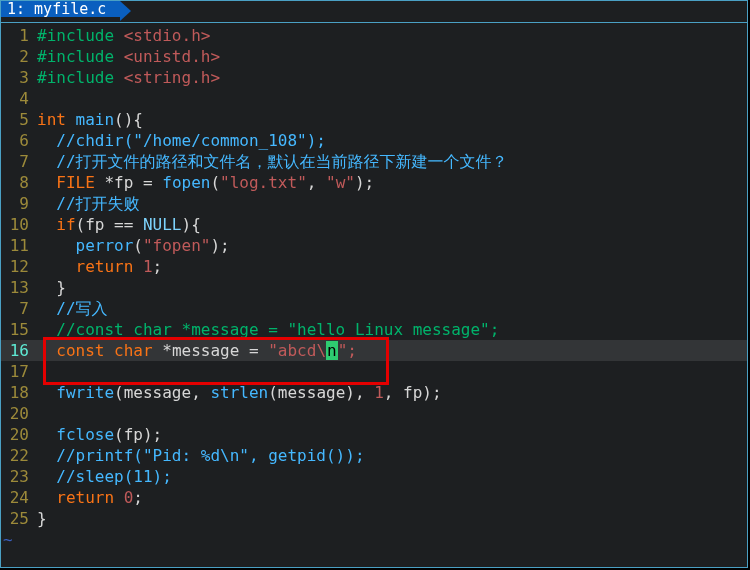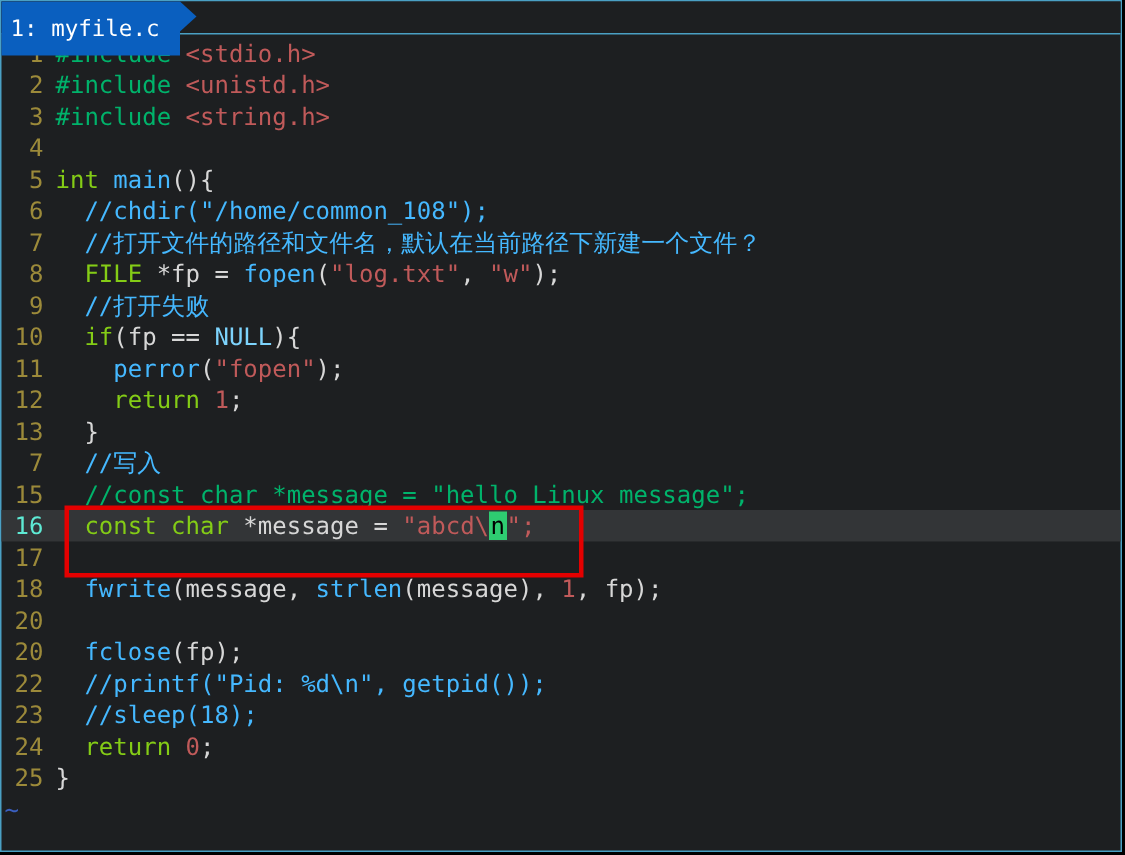--- a/index.html
+++ b/index.html
@@ -24,21 +24,21 @@
     align-items: stretch;
   }
   .tab {
     background: #0a5fbf;
     color: #fff;
     display: flex;
     align-items: center;
     padding-left: 6px;
     position: relative;
     font-size: 15px;
-    height: 36px;
+    height: 16px;
     padding-right: 14px;
   }
   .tab::after {
     content: "";
     position: absolute;
     right: -11px; top: 0;
     width: 0; height: 0;
     border-top: 10px solid transparent;
     border-bottom: 10px solid transparent;
     border-left: 11px solid #0a5fbf;
@@ -60,21 +60,21 @@
     width: 36px;
     text-align: right;
     padding-right: 8px;
     color: #9c8a3a;
     flex-shrink: 0;
     user-select: none;
   }
   .gutter.cur { color: #5eead4; }
   .code { color: #d7d7d7; text-align: right; }
   
-  .kw   { color: #84cc16; }     
+  .kw   { color: #f97316; }     
   .prep { color: #00b36b; }
   .inc  { color: #c05a5a; }     
   .func { color: #45b8ff; }     
   .id   { color: #d7d7d7; }
   .num  { color: #c05a5a; }
   .str  { color: #c05a5a; }
   .null { color: #7dd3fc; }
   .cmt  { color: #45b8ff; }
   .cmtg { color: #00b36b; }     
   .op   { color: #d7d7d7; }
@@ -211,21 +211,21 @@
     </div>
 
 
     <div class="line">
       <span class="gutter">22</span>
       <span class="code"><span>  </span><span class="cmt">//printf("Pid: %d\n", getpid());</span></span>
     </div>
 
     <div class="line">
       <span class="gutter">23</span>
-      <span class="code"><span>  </span><span class="cmt">//sleep(18);</span></span>
+      <span class="code"><span>  </span><span class="cmt">//sleep(11);</span></span>
     </div>
 
     <div class="line">
       <span class="gutter">24</span>
       <span class="code"><span>  </span><span class="kw">return</span><span class="num"> 0</span><span class="op">;</span></span>
     </div>
 
     <div class="line">
       <span class="gutter">25</span>
       <span class="code"><span class="op">}</span></span>

